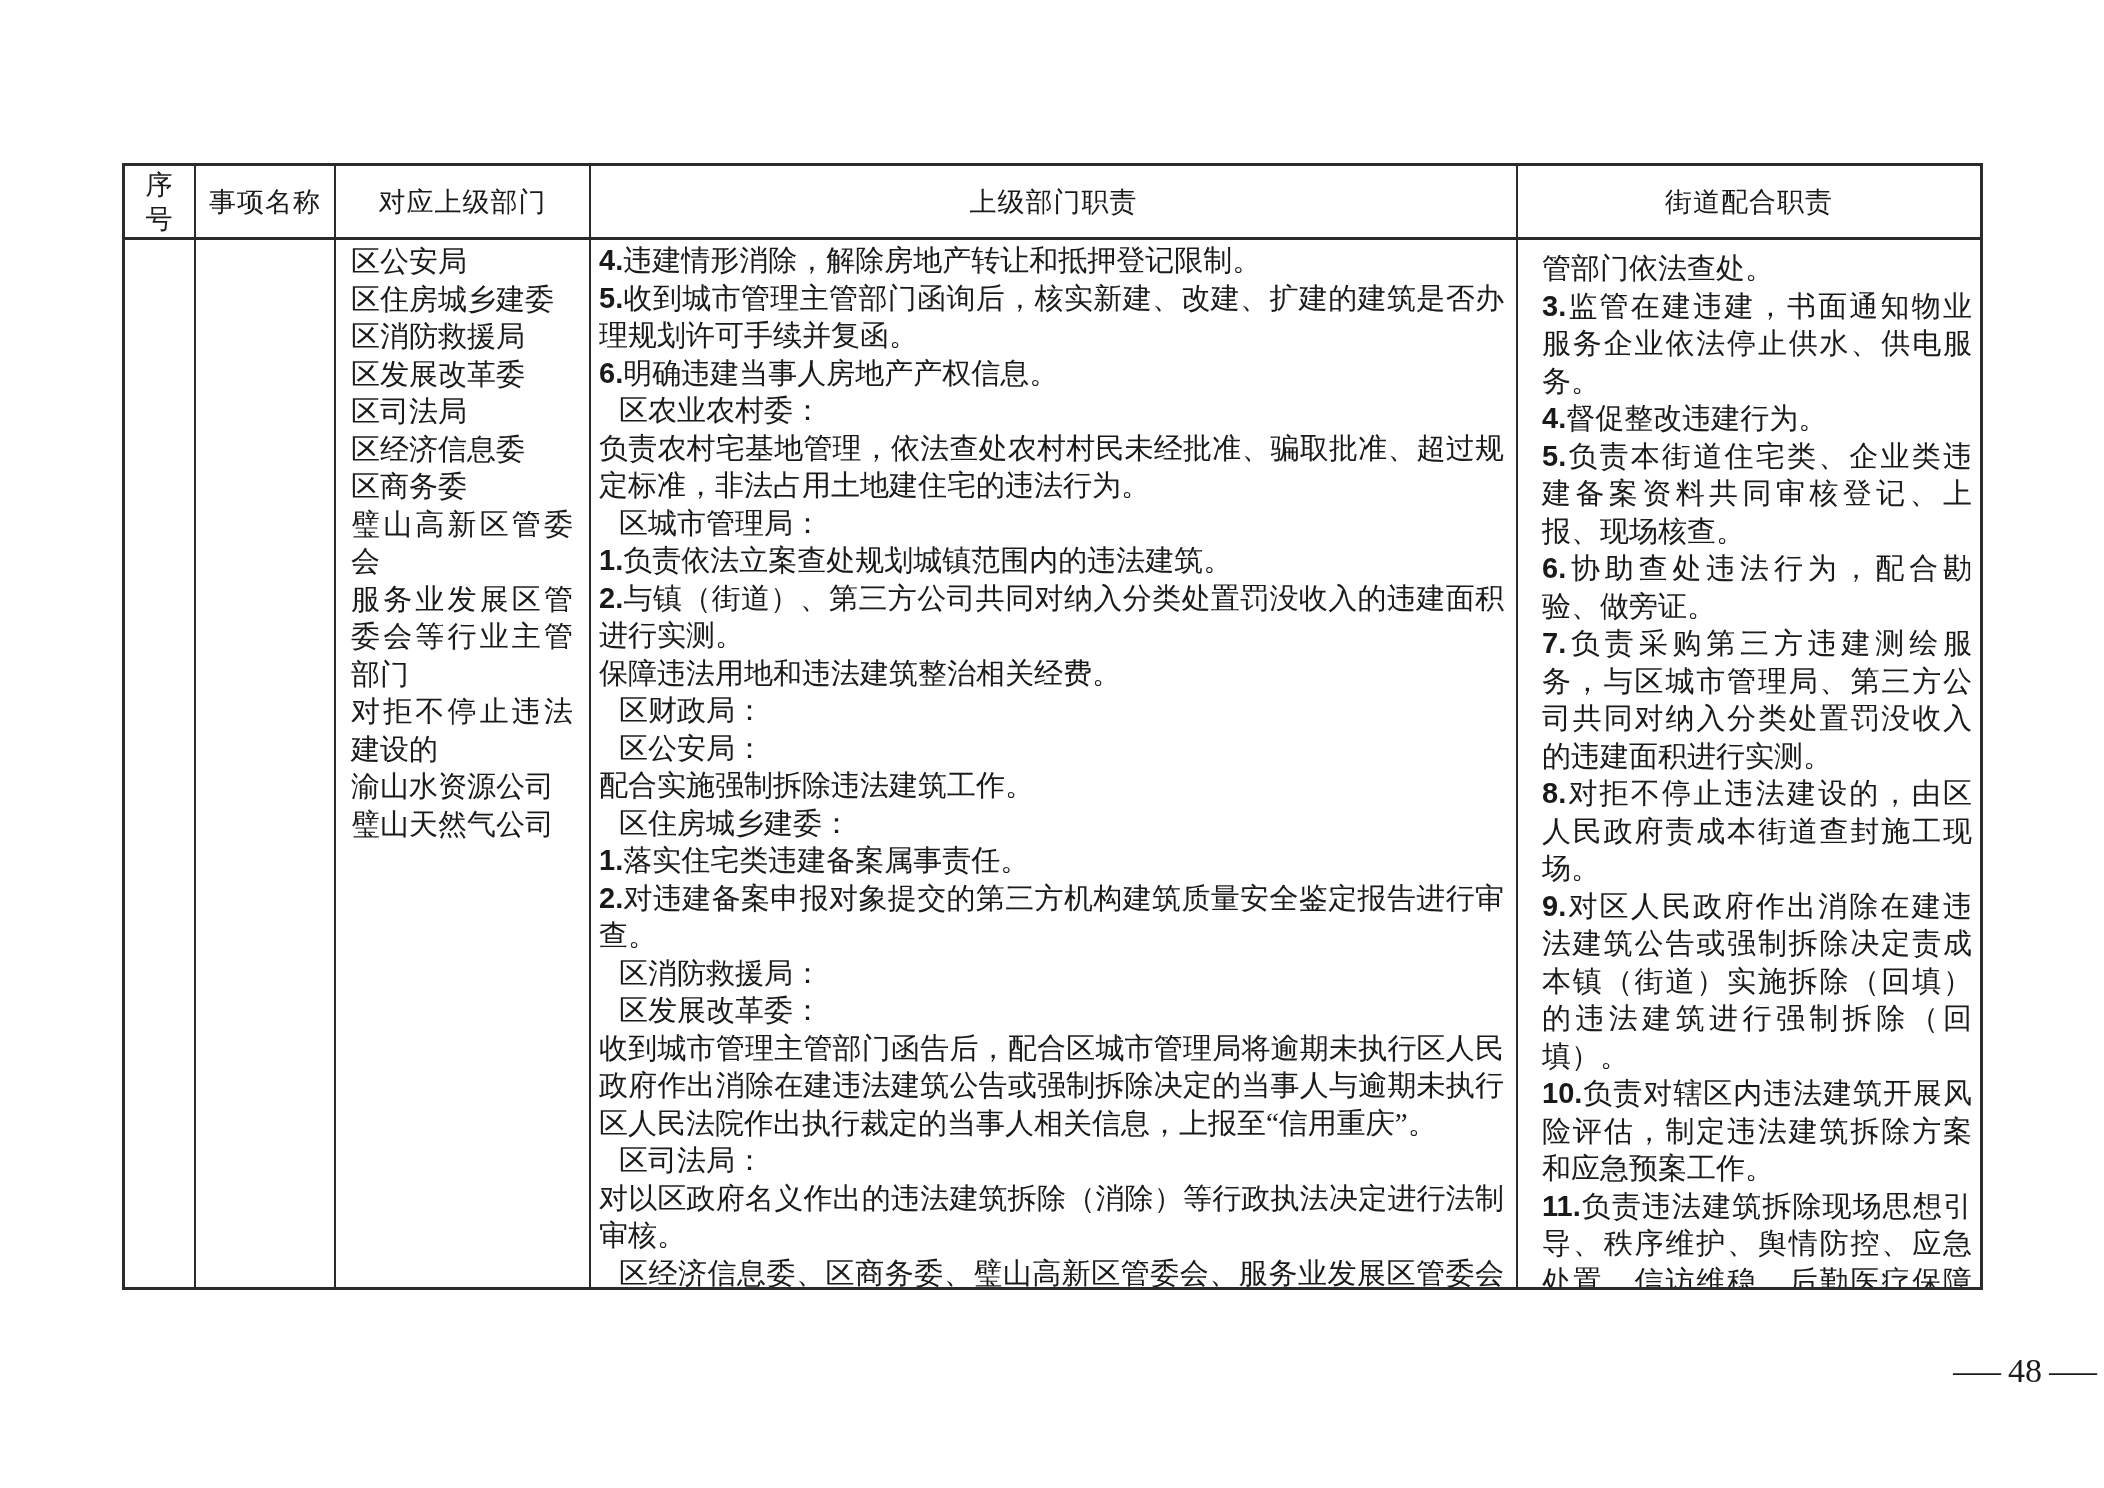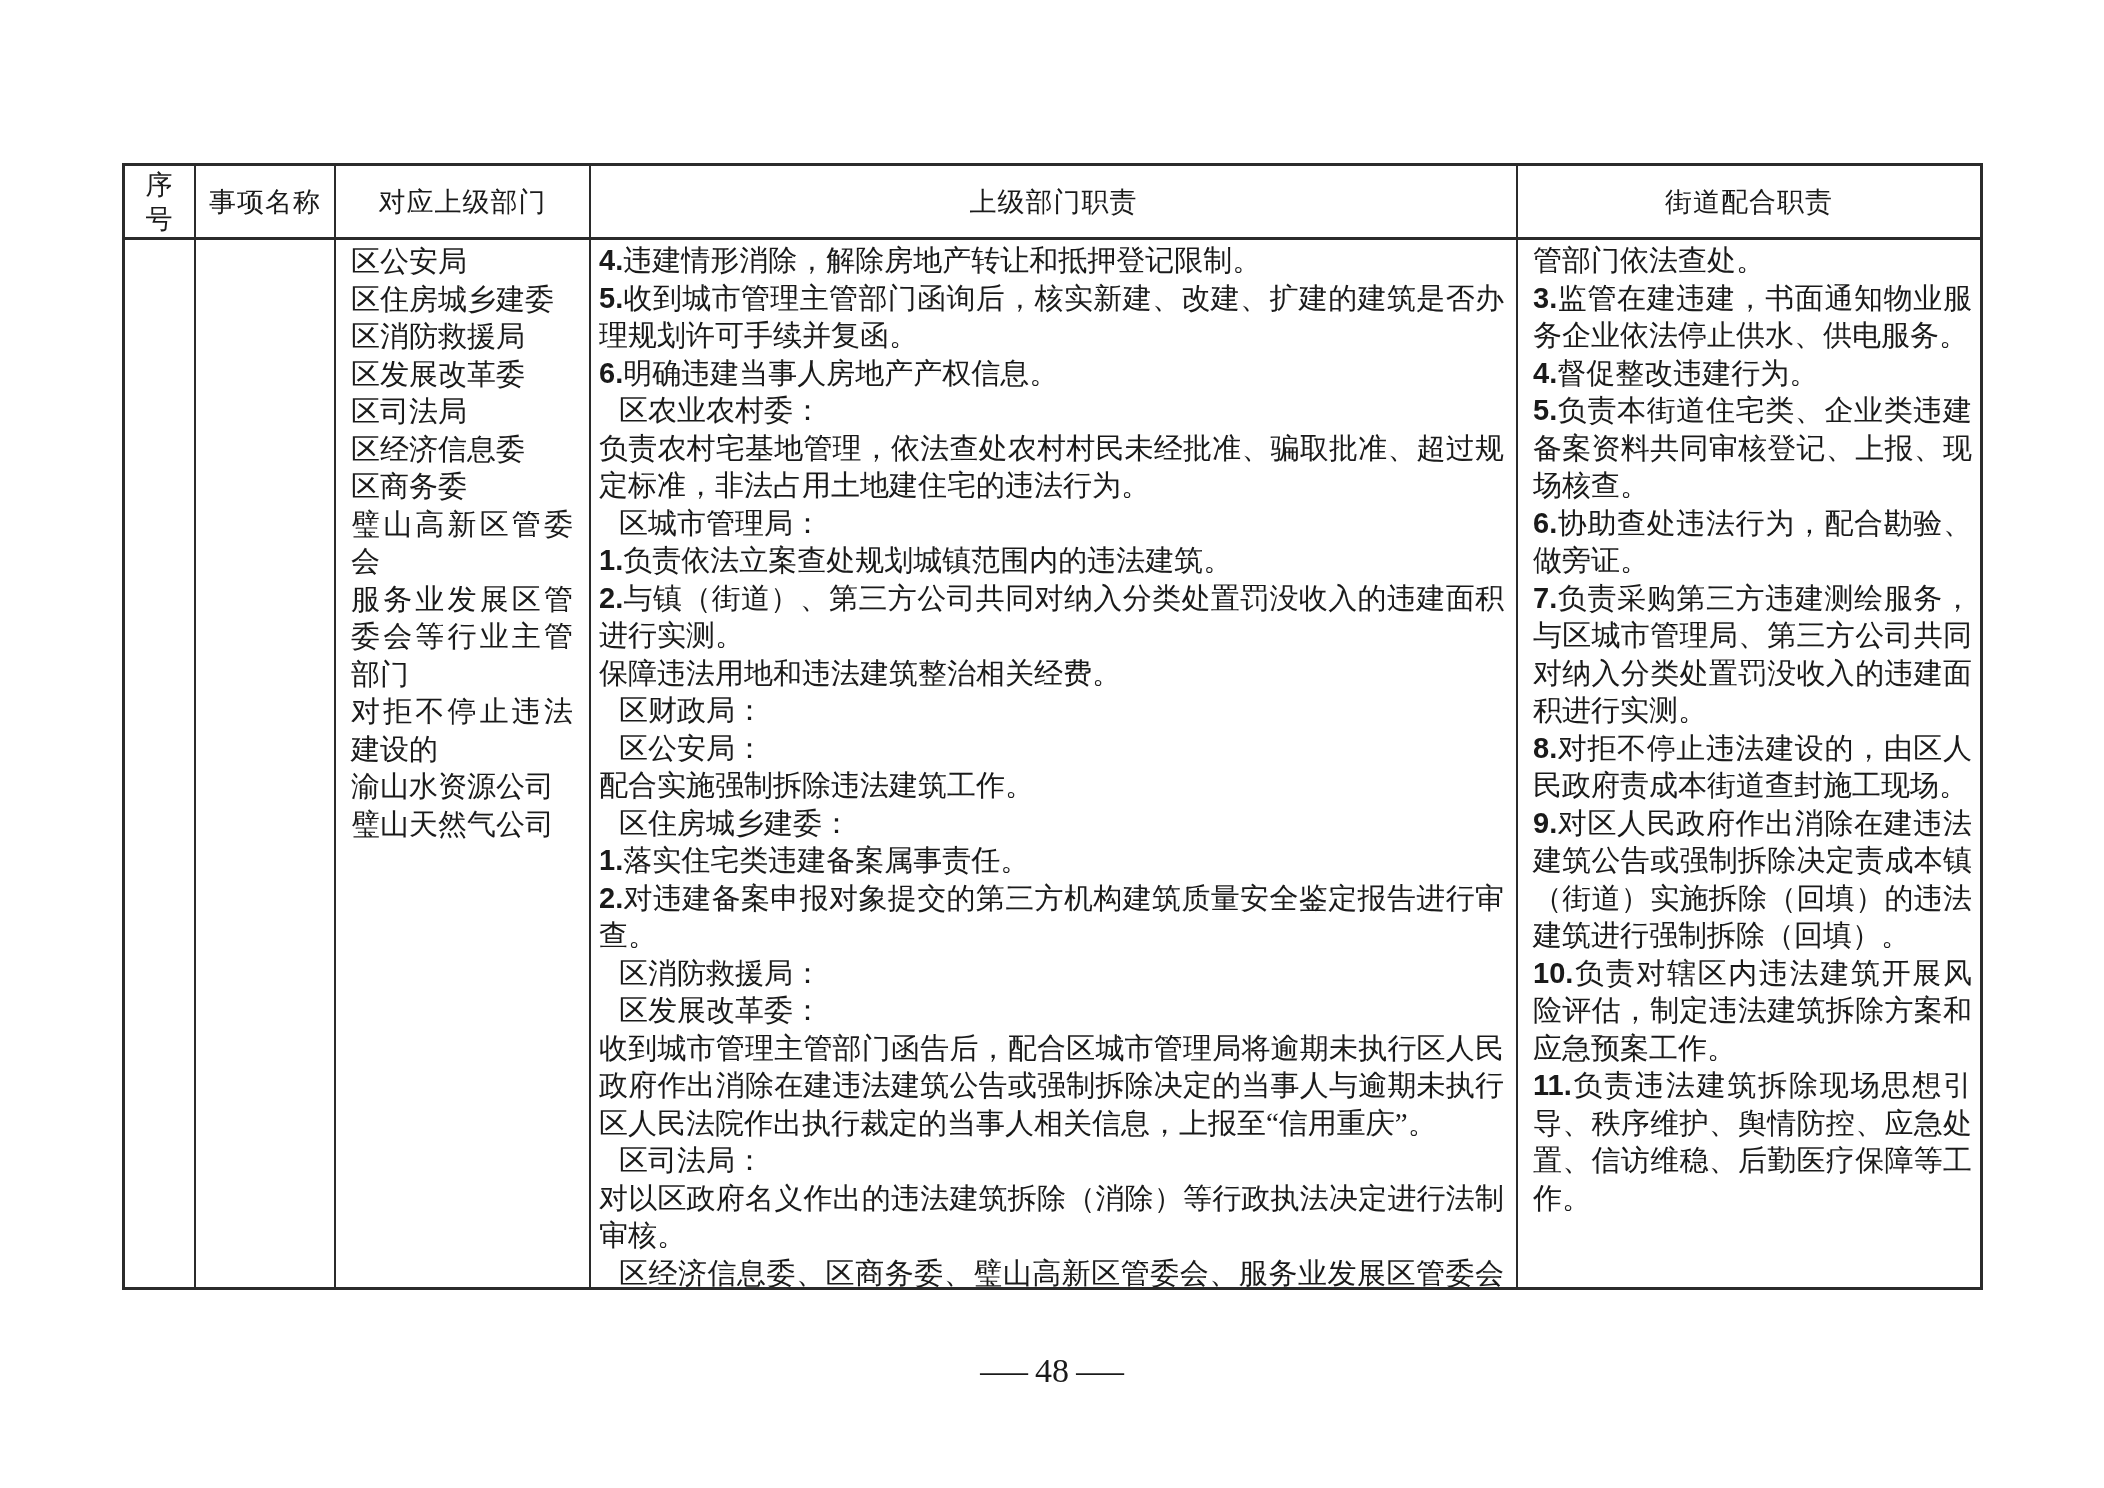--- a/index.html
+++ b/index.html
@@ -27,33 +27,33 @@
     display:flex;flex-direction:column;align-items:center;justify-content:center;
     font-size:27px;line-height:34px;letter-spacing:1px;
   }
   .bcell{font-size:29px;line-height:37.5px;}
 
   .dept-col{padding:3px 14px 0 15px;}
   .dept-col .para{
     width:222px;text-align:justify;text-justify:inter-character;
   }
   .sup-col{padding:2px 12px 18px 8px;text-align:justify;text-justify:inter-character;}
-  .street-col{padding:2px 8px 0 15px;text-align:justify;text-justify:inter-character;}
+  .street-col{padding:2px 8px 0 24px;text-align:justify;text-justify:inter-character;margin-top:8px;}
 
   .para{margin:0;}
   .num{
     font-family:"Liberation Sans", sans-serif;font-weight:700;
     letter-spacing:0;
   }
   .para.bold{
     font-family:"Liberation Sans", sans-serif;font-weight:400;margin-left:20px;
   }
 
   .footer{
-    position:absolute;left:0;top:1352px;width:2104px;text-align:center;
+    position:absolute;left:0;top:1352px;width:2104px;text-align:right;
     font-size:34px;color:#1a1a1a;
   }
   .footer .dash{display:inline-block;margin:0 14px;transform:scaleX(1.4);}
 </style>
 </head>
 <body>
 
 <div class="page">
 
   <div class="doc-table">

